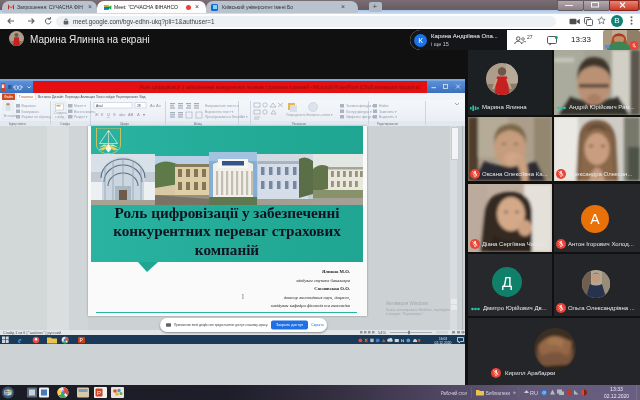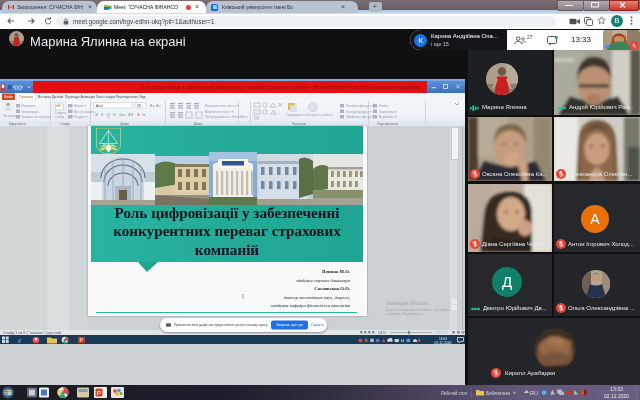--- a/index.html
+++ b/index.html
@@ -93,21 +93,21 @@
           <circle cx="7.5" cy="7.5" r="7.5"></circle>
         </clipPath>
       </defs>
     <g clip-path="url(#cav)">
       <rect width="15" height="15" fill="#ad9e8c"></rect>
       <rect x="0" y="10" width="15" height="5" fill="#8a7c6a"></rect>
       <circle cx="7.5" cy="4" r="2" fill="#6e5948"></circle>
       <path d="M4 15 L5.2 6.3 L9.8 6.3 L11 15 Z" fill="#c62020"></path>
     </g>
   </svg>
-  <div class="a" style="left:30px;top:34px;font-size:13px;color:#e9eaed;">Марина Ялинна на екрані</div>
+  <div class="a" style="left:30px;top:34px;font-size:10px;color:#e9eaed;">Марина Ялинна на екрані</div>
 
   <div class="a" style="left:0;top:79px;width:465px;height:330px;background:#cdd2d5;text-decoration:underline;">
 
     <div class="a" style="left:0;top:0;width:465px;height:2px;background:#7aa7e0;"></div>
 
     <div class="a" style="left:0;top:2px;width:465px;height:12px;background:linear-gradient(180deg,#5b91d8,#3b6fbd);"></div>
     <svg class="a" style="left:0;top:2px;" width="465" height="12" viewBox="0 0 465 12">
       <rect x="1" y="2" width="4" height="8" fill="#d04423"></rect>
       <rect x="1.8" y="3.5" width="2.4" height="3.5" fill="#f3e6e0"></rect>
       <rect x="8" y="4" width="3.5" height="4" fill="#31589e"></rect>

